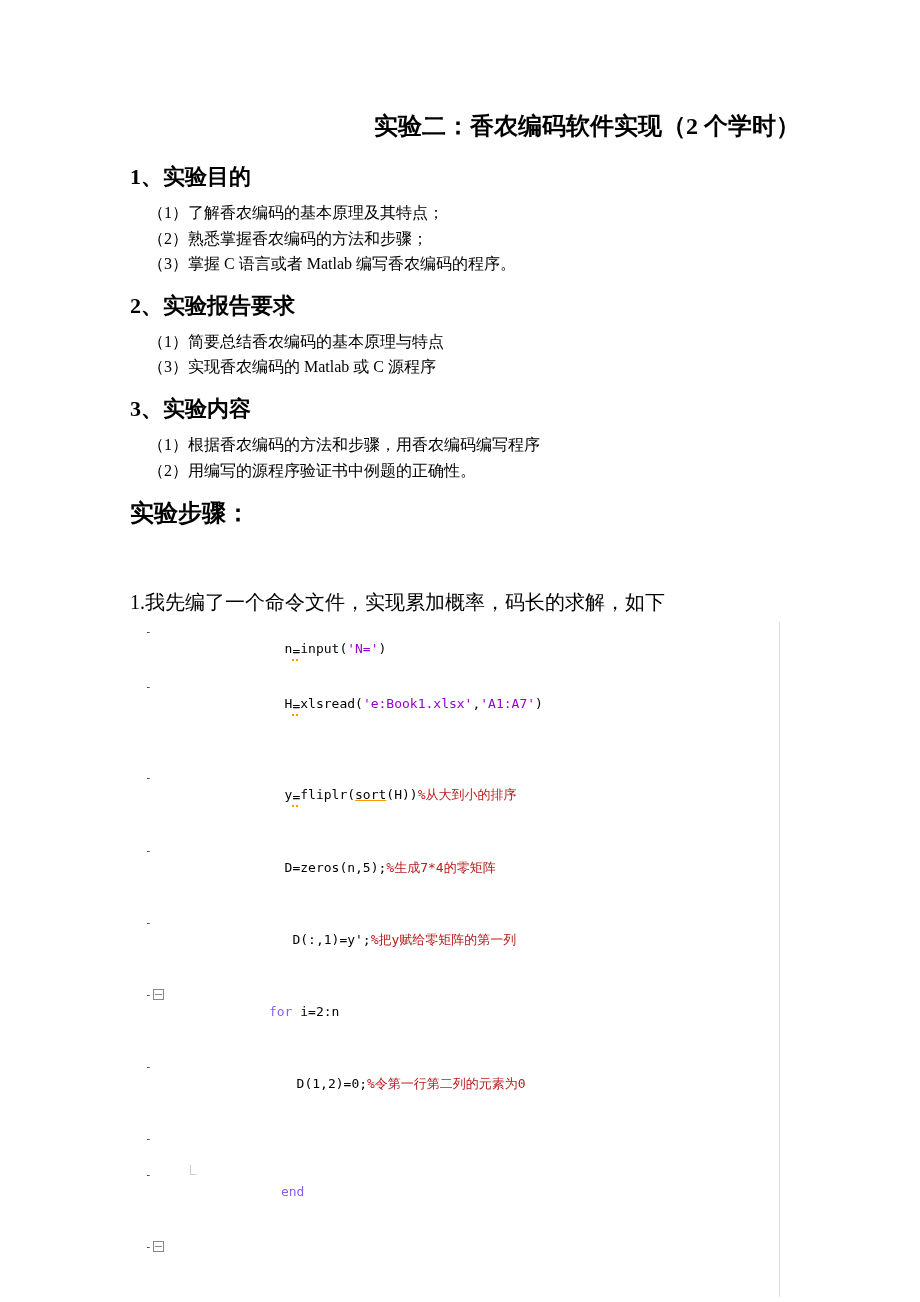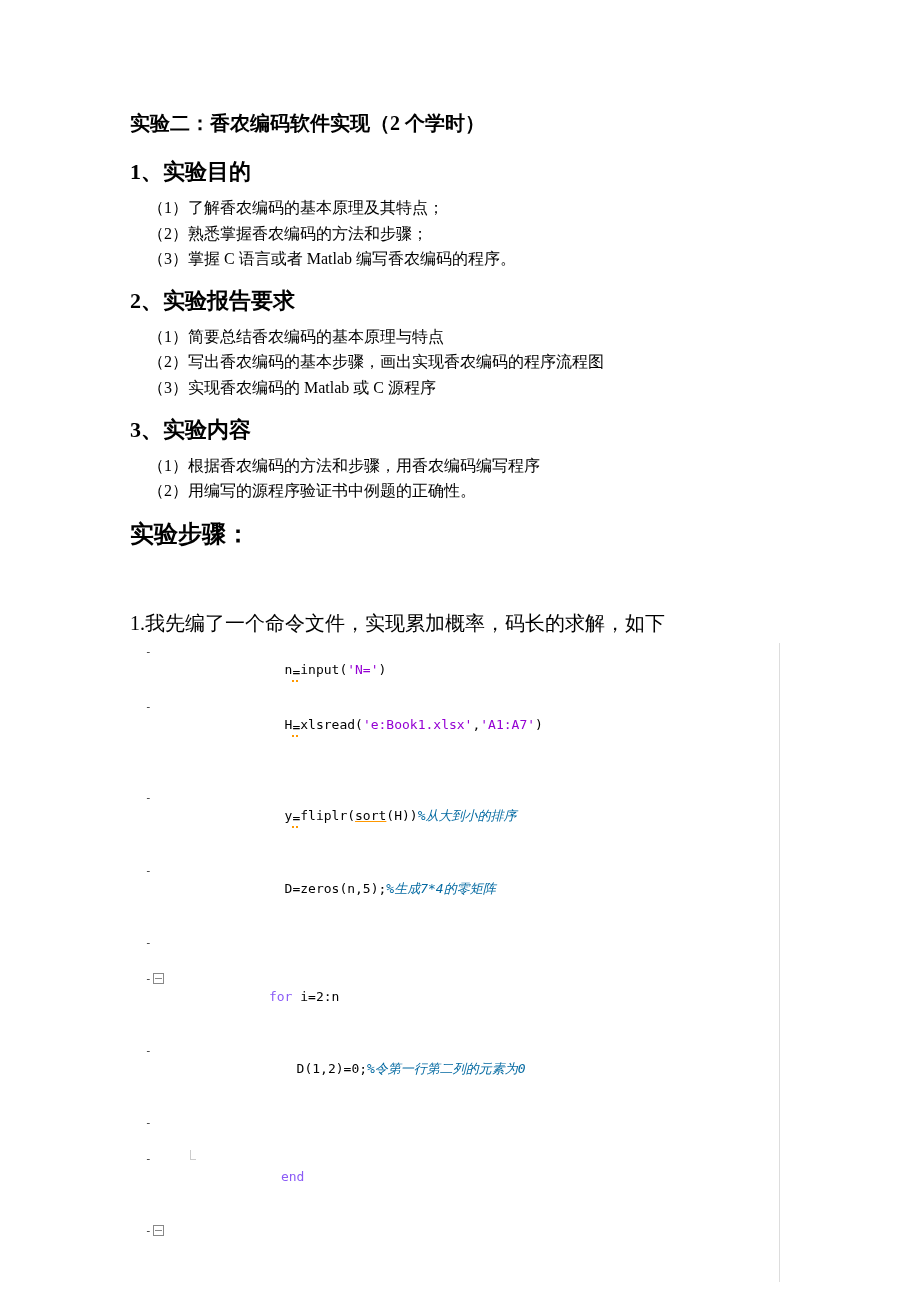--- a/index.html
+++ b/index.html
@@ -6,22 +6,22 @@
     margin: 0;
     padding: 0;
     background: #fff;
     font-family: "SimSun", "宋体", serif;
     width: 920px;
   }
   .page {
     padding: 110px 120px 50px 130px;
   }
   .title {
-    text-align: left;
-    font-size: 20px;
+    text-align: right;
+    font-size: 24px;
     font-weight: bold;
     margin-bottom: 20px;
   }
   .section-header {
     font-size: 22px;
     font-weight: bold;
     margin-top: 14px;
     margin-bottom: 8px;
     font-family: "SimSun", serif;
   }
@@ -116,21 +116,21 @@
     height: 1px;
     background: #ccc;
   }
   .code-text {
     white-space: pre;
     line-height: 18px;
   }
   .k-black { color: #000; }
   .k-purple { color: #9400d3; }
   .k-blue { color: #8b5cf6; }
-  .k-green { color: #0369a1; font-style: italic; }
+  .k-green { color: #b91c1c; }
   .warn {
     display: inline-block;
     position: relative;
     top: 2px;
   }
   .warn-line {
     display: block;
     height: 2px;
     background: repeating-linear-gradient(90deg, #ff9800 0 2px, transparent 2px 4px);
     margin-top: -1px;
@@ -155,21 +155,20 @@
 
   <div class="title">实验二：香农编码软件实现（2 个学时）</div>
 
   <div class="section-header">1、实验目的</div>
   <div class="list-item">（1）了解香农编码的基本原理及其特点；</div>
   <div class="list-item">（2）熟悉掌握香农编码的方法和步骤；</div>
   <div class="list-item">（3）掌握 C 语言或者 Matlab 编写香农编码的程序。</div>
 
   <div class="section-header">2、实验报告要求</div>
   <div class="list-item">（1）简要总结香农编码的基本原理与特点</div>
-  <div class="list-item">（2）写出香农编码的基本步骤，画出实现香农编码的程序流程图</div>
   <div class="list-item">（3）实现香农编码的 Matlab 或 C 源程序</div>
 
   <div class="section-header">3、实验内容</div>
   <div class="list-item">（1）根据香农编码的方法和步骤，用香农编码编写程序</div>
   <div class="list-item">（2）用编写的源程序验证书中例题的正确性。</div>
 
   <div class="steps-header">实验步骤：</div>
 
   <div class="intro-line">1.我先编了一个命令文件，实现累加概率，码长的求解，如下</div>
 
@@ -217,20 +216,23 @@
           <span class="k-black">    </span><span class="k-black">D=zeros(n,5);</span><span class="k-green">%生成7*4的零矩阵</span>
         </div>
       </div>
 
       <div class="code-row spacer"></div>
 
       <div class="code-row">
         <div class="gutter">
             <span class="dash">-</span>
           </div>
+        <div class="code-text">
+          <span class="k-black">    </span><span class="k-black"> D(:,1)=y';</span><span class="k-green">%把y赋给零矩阵的第一列</span>
+        </div>
       </div>
 
       <div class="code-row spacer"></div>
 
       <div class="code-row">
         <div class="gutter">
             <span class="dash">-</span>
             <span class="box-minus"></span>
           </div>
         <div class="code-text">

